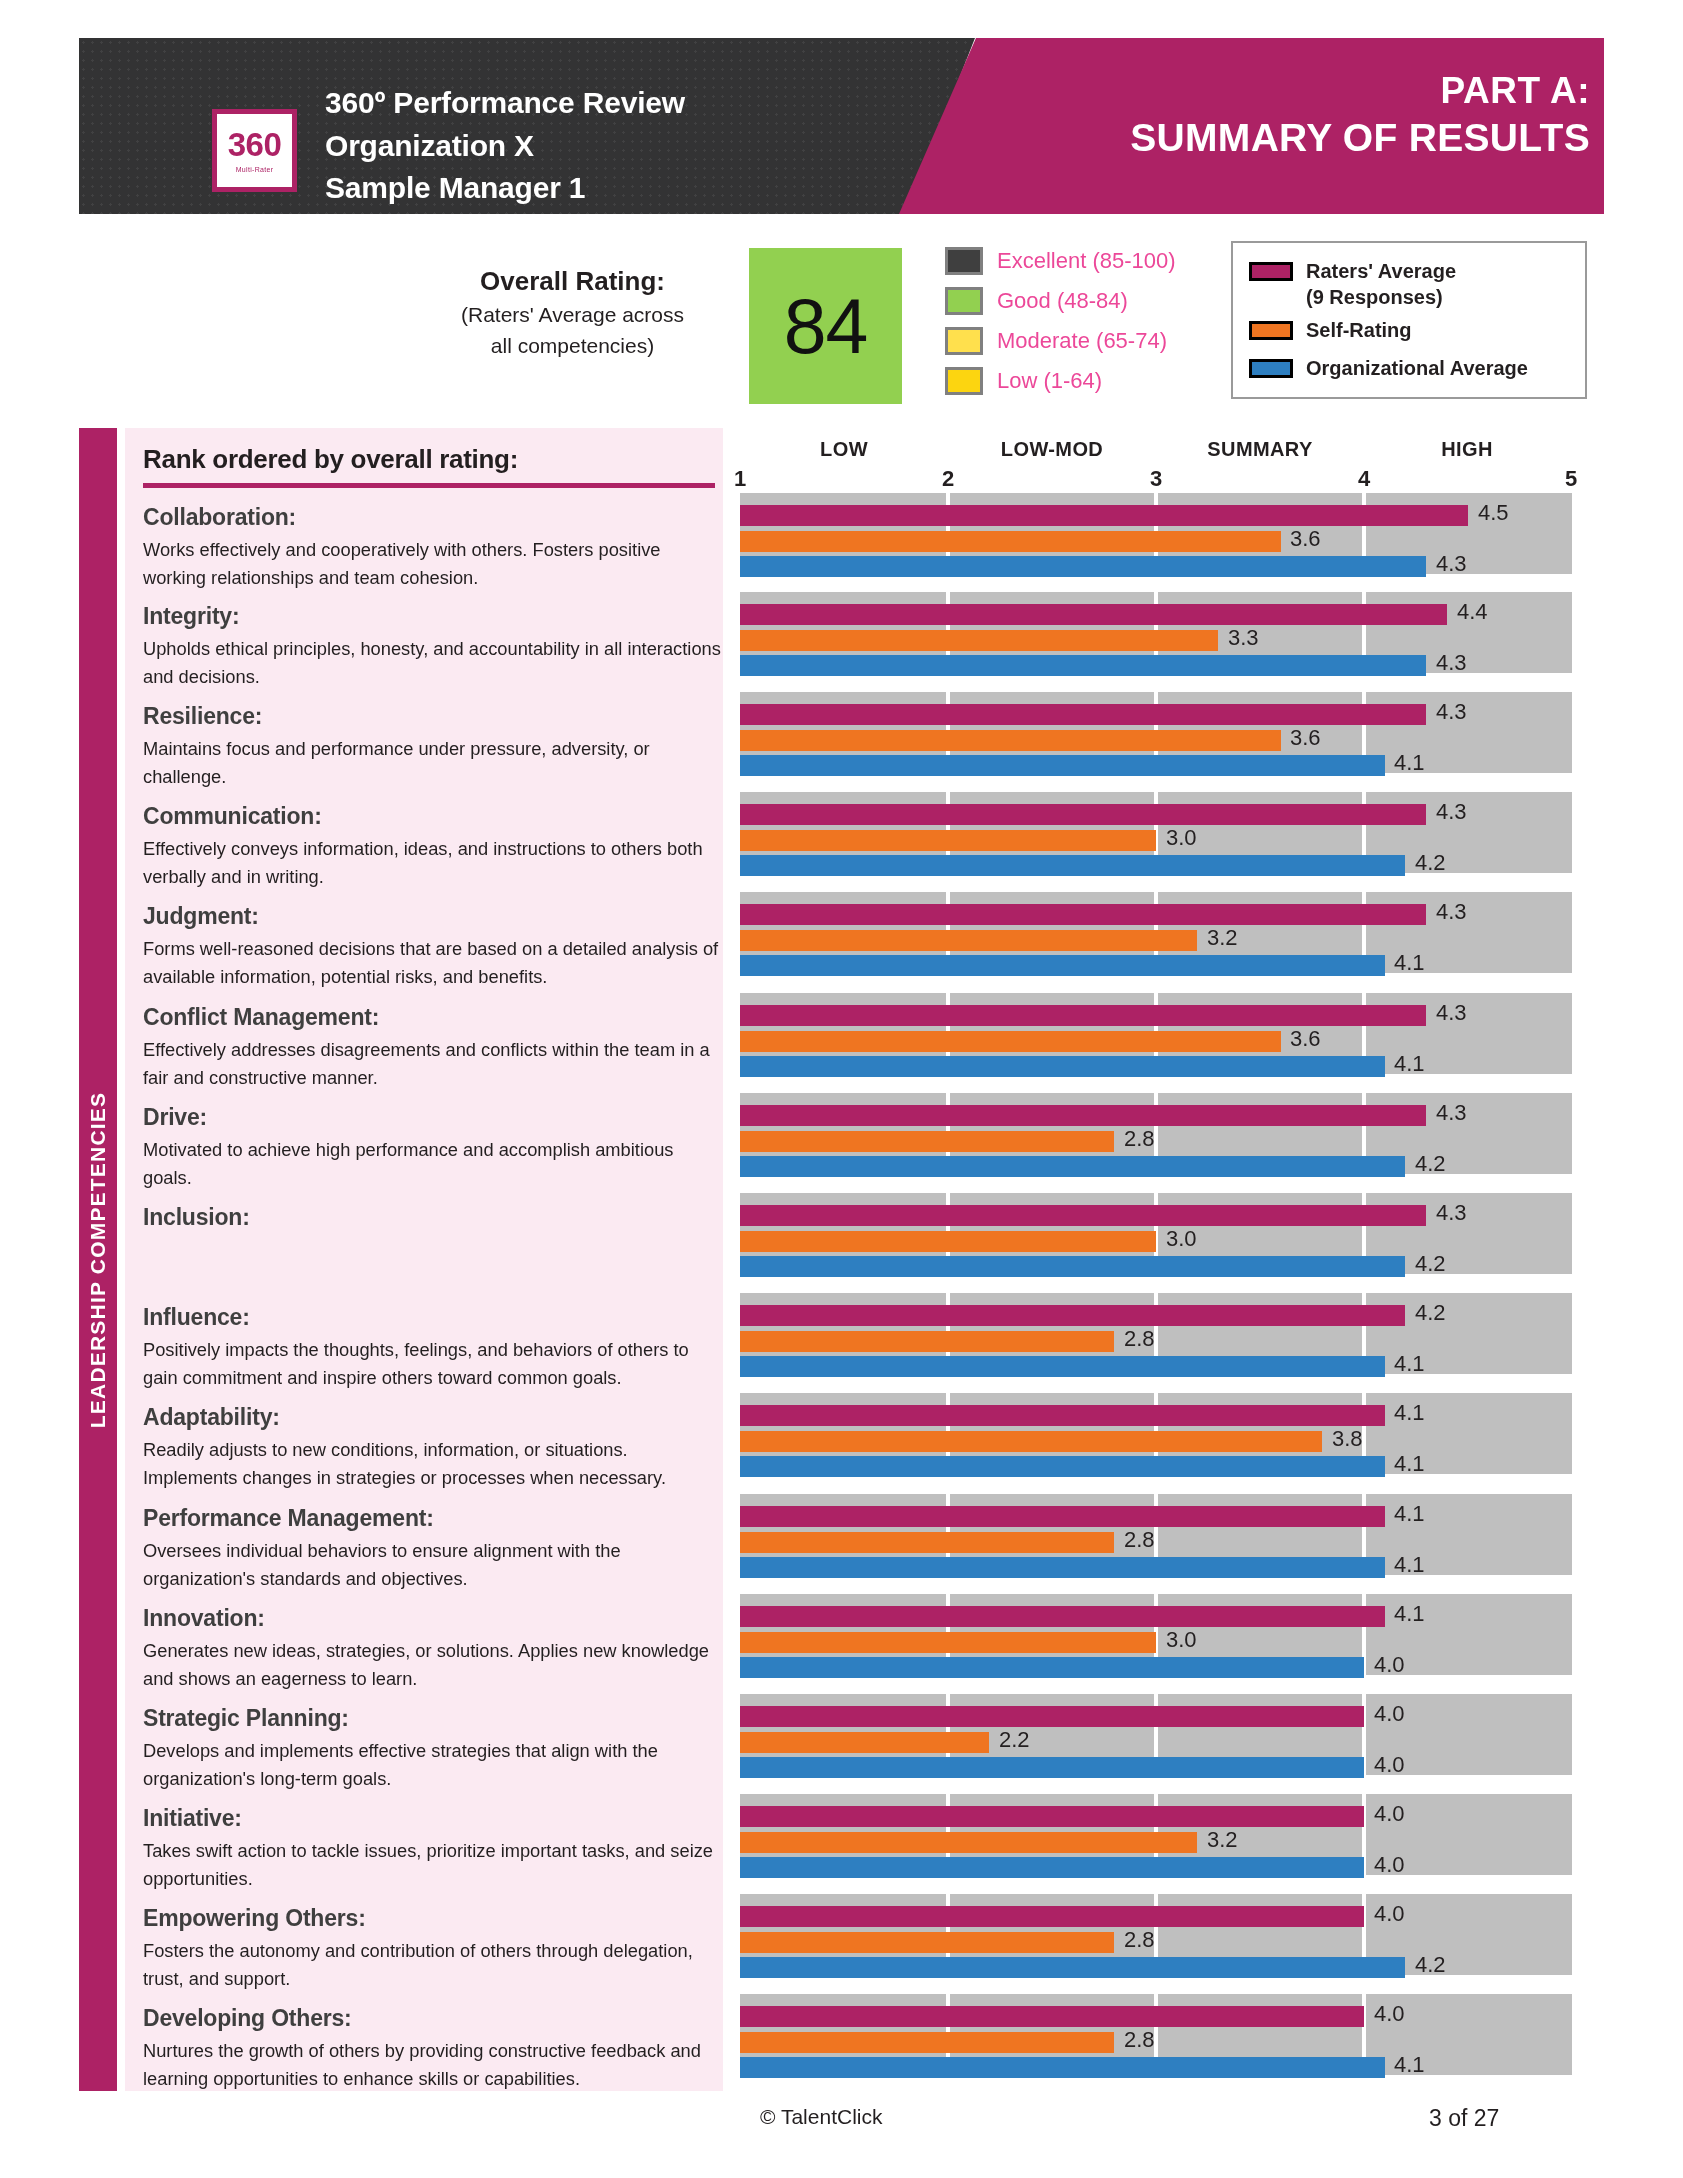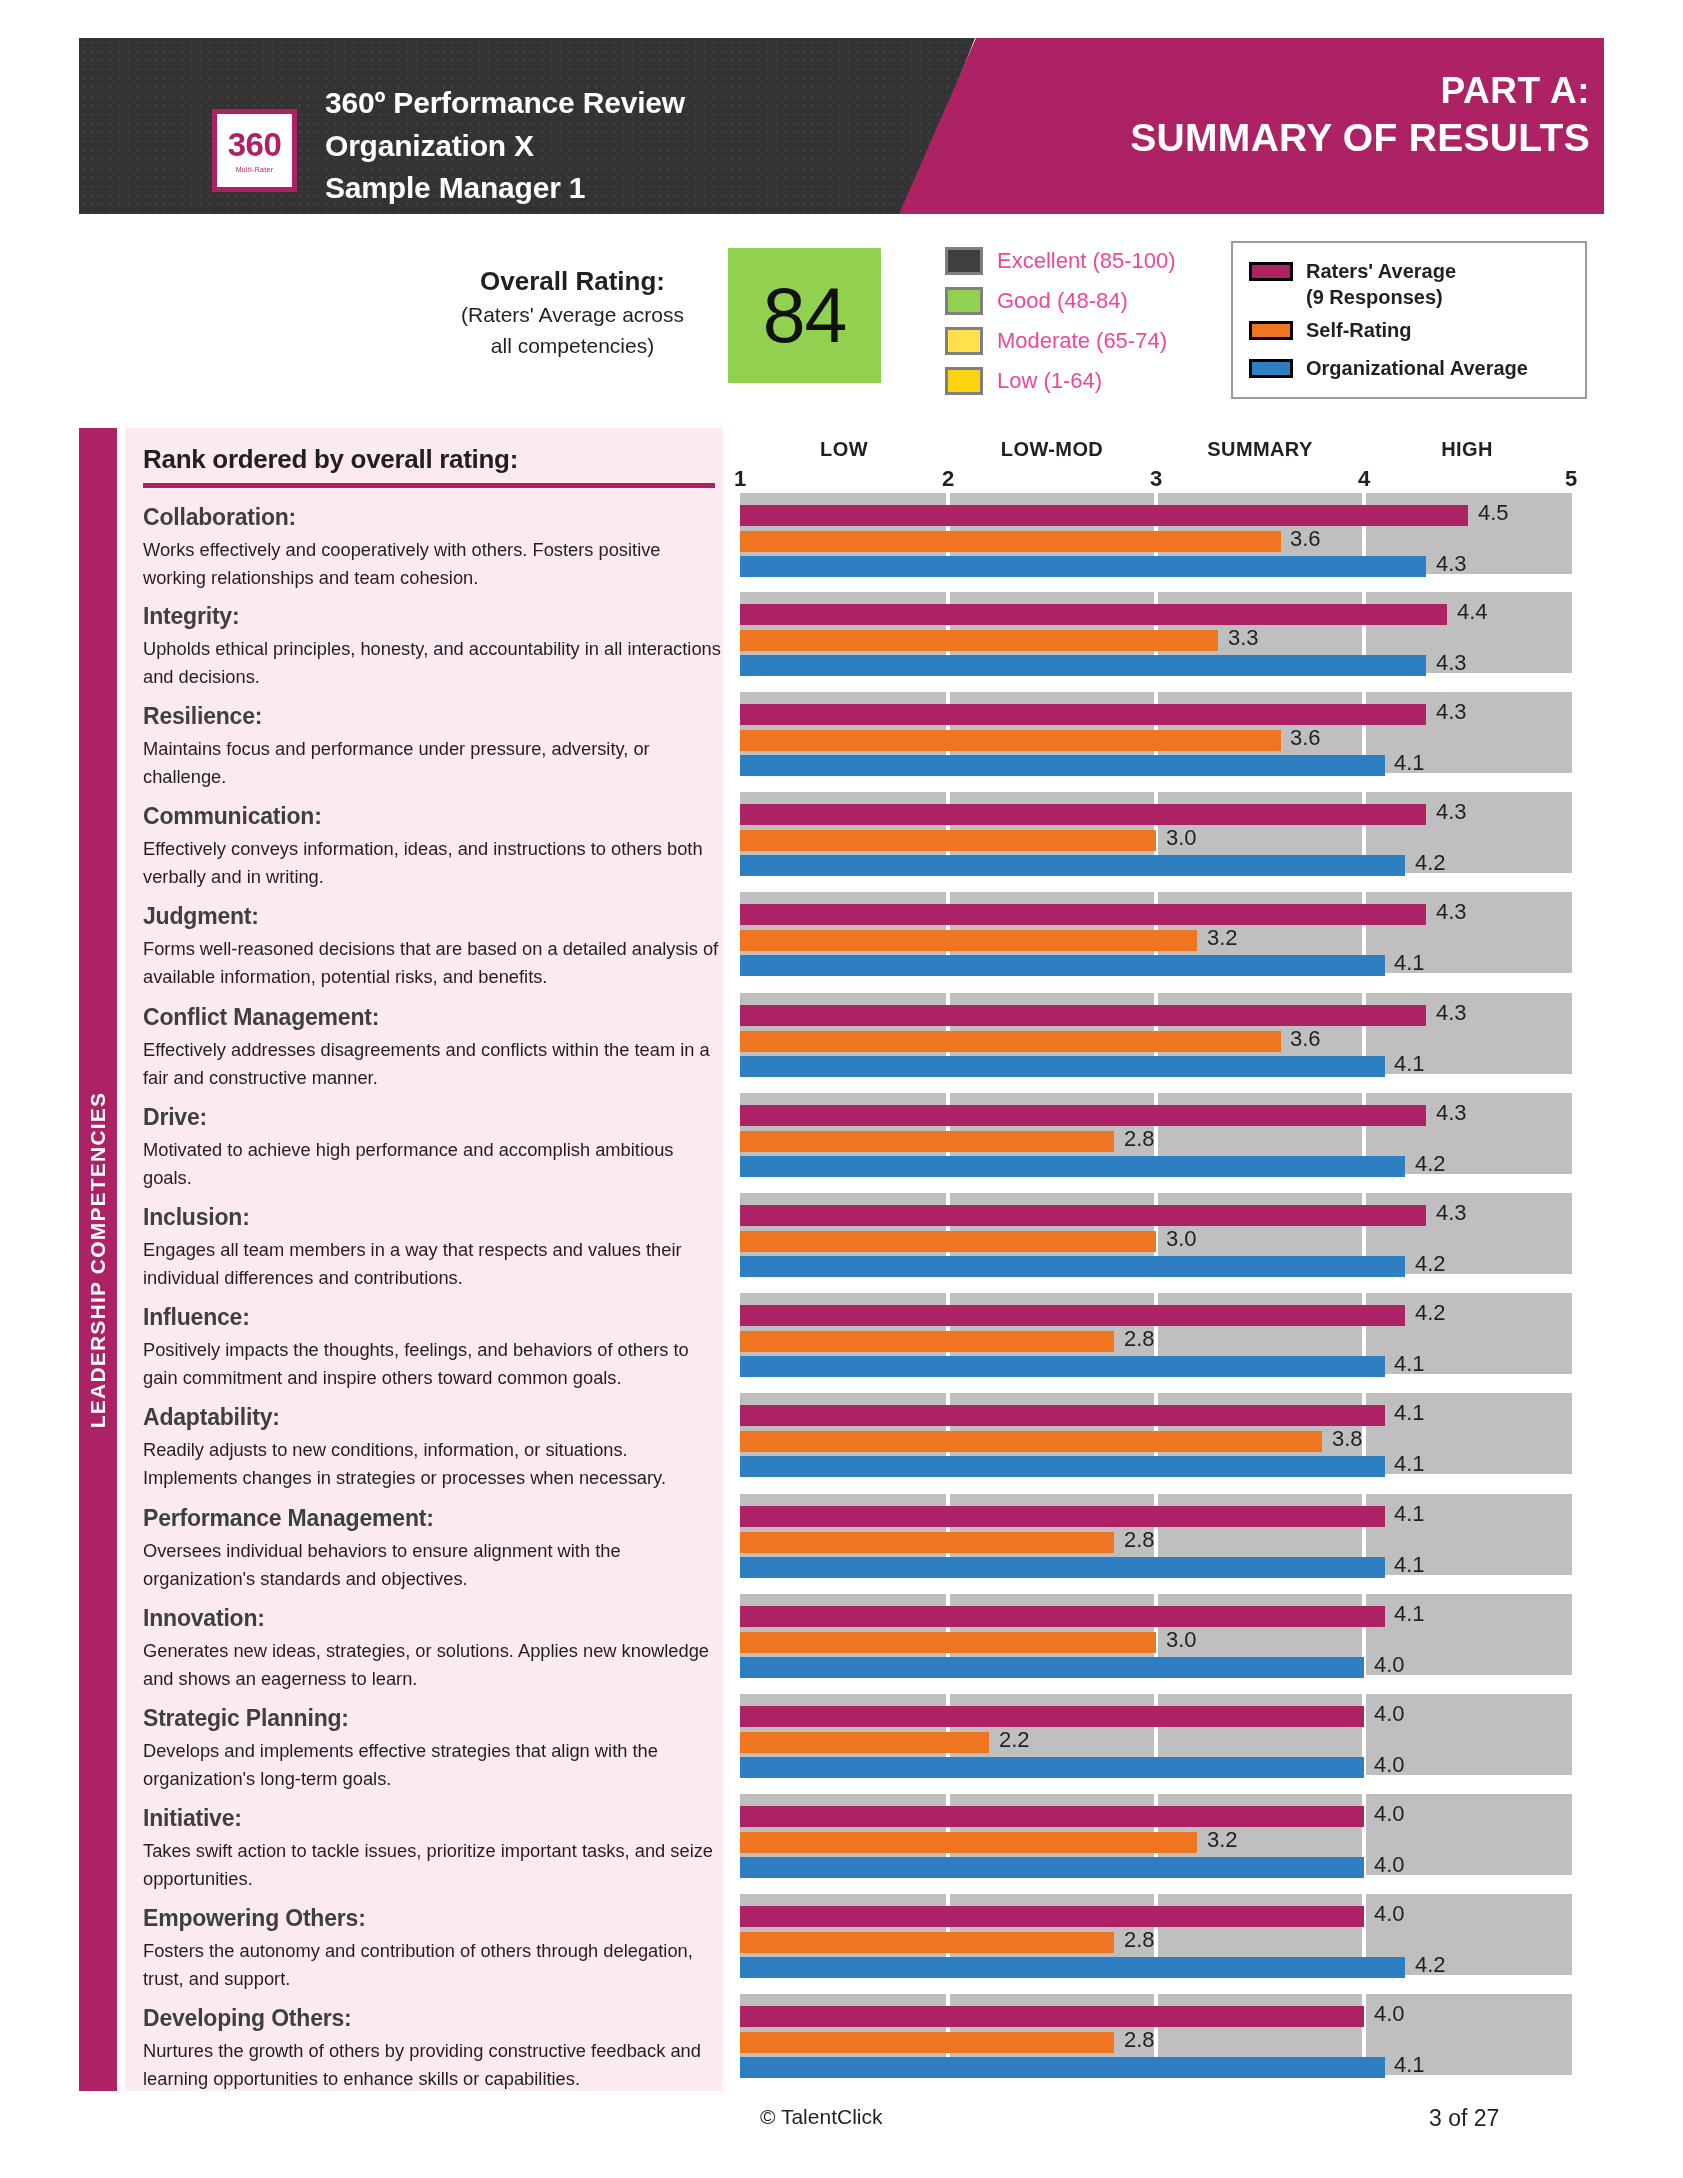--- a/index.html
+++ b/index.html
@@ -111,22 +111,22 @@
     line-height: 1.3;
   }
   .overall-label .sub {
     font-size: 21px;
     color: #231f20;
     line-height: 1.38;
     margin-top: 2px;
   }
   .score-box {
     position: absolute;
-    left: 728px; top: 248px;
-    width: 153px; height: 135px;
+    left: 749px; top: 248px;
+    width: 153px; height: 156px;
     background: #92d050;
     display: flex;
     align-items: center;
     justify-content: center;
   }
   .score-box span {
     font-size: 77px;
     color: #111111;
     letter-spacing: -1px;
   }
@@ -444,21 +444,20 @@
     <div class="comp" style="top: 500px;">
       <div class="name">Conflict Management:</div>
       <div class="desc">Effectively addresses disagreements and conflicts within the team in a fair and constructive manner.</div>
     </div>
     <div class="comp" style="top: 600px;">
       <div class="name">Drive:</div>
       <div class="desc">Motivated to achieve high performance and accomplish ambitious goals.</div>
     </div>
     <div class="comp" style="top: 700px;">
       <div class="name">Inclusion:</div>
-      <div class="desc">Engages all team members in a way that respects and values their individual differences and contributions.</div>
     </div>
     <div class="comp" style="top: 800px;">
       <div class="name">Influence:</div>
       <div class="desc">Positively impacts the thoughts, feelings, and behaviors of others to gain commitment and inspire others toward common goals.</div>
     </div>
     <div class="comp" style="top: 900px;">
       <div class="name">Adaptability:</div>
       <div class="desc">Readily adjusts to new conditions, information, or  situations. Implements changes in strategies or processes when necessary.</div>
     </div>
     <div class="comp" style="top: 1001px;">

